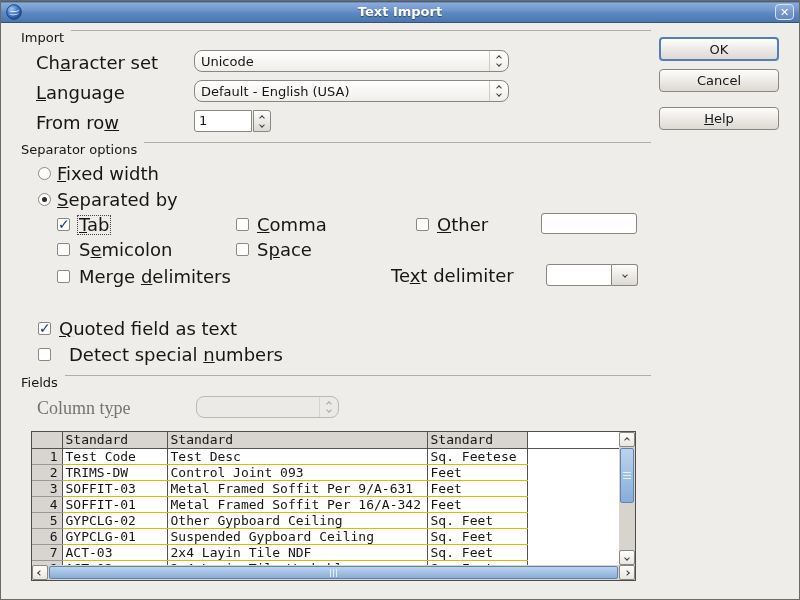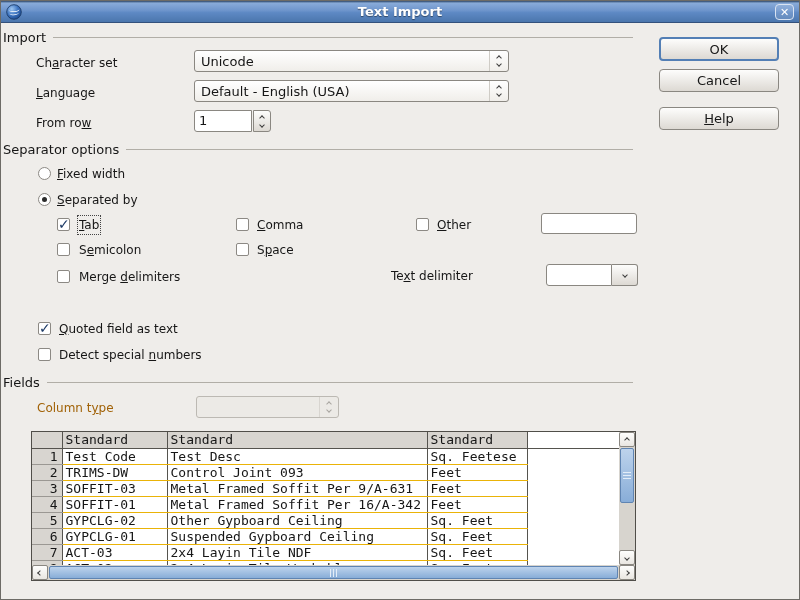--- a/index.html
+++ b/index.html
@@ -15,38 +15,38 @@
     border-bottom:1px solid #33517c; display:flex; align-items:center; }
   .titlebar .title { position:absolute; left:0; right:0; text-align:center; color:#fff;
     font-weight:bold; font-size:13px; text-shadow:0 1px 1px rgba(0,0,0,.45); }
   .app-icon { position:absolute; left:5px; top:3px; width:16px; height:16px; }
   .close-btn { position:absolute; right:5px; top:3px; width:19px; height:16px;
     border:1px solid #d9e3f2; border-radius:4px; background:rgba(255,255,255,.12);
     display:flex; align-items:center; justify-content:center; cursor:default; }
   .close-x { color:#fff; font-size:11px; font-weight:bold; line-height:1; }
 
   
-  .sect { position:absolute; left:2px; width:630px; display:flex; align-items:center;
+  .sect { position:absolute; left:20px; width:630px; display:flex; align-items:flex-start;
           font-size:13px; white-space:nowrap; }
   .sect .rule { flex:1; height:1px; background:#b1aea7; margin-left:7px; }
 
   
-  .lbl { position:absolute; font-size:12px; line-height:16px; white-space:nowrap; }
-  .lbl.disabled { color:#a16207; }
+  .lbl { position:absolute; font-size:18px; line-height:16px; white-space:nowrap; }
+  .lbl.disabled { color:#737373;font-family:Liberation Serif, serif; }
   .lbl.focus { outline:1px dotted #444; outline-offset:1px; }
 
   
   .btn { position:absolute; left:658px; width:120px; height:23px;
     background:linear-gradient(#fdfdfc,#ddd9d3); border:1px solid #8a8781; border-radius:4px;
     display:flex; align-items:center; justify-content:center; font-size:13px; }
   .btn.ok { border:2px solid #537fb5; height:24px; }
 
   
   .dd { position:absolute; display:flex; align-items:center; height:22px;
-    background:linear-gradient(#ffffff,#f0eeea); border:1px solid #8a8781; border-radius:3px;
+    background:linear-gradient(#ffffff,#f0eeea); border:1px solid #8a8781; border-radius:8px;
     padding:0 24px 0 6px; font-size:13px; white-space:nowrap; }
   .combo-glyph { position:absolute; right:0; top:0; bottom:0; width:19px;
     border-left:1px solid #cfccc6; display:flex; flex-direction:column;
     align-items:center; justify-content:center; gap:2px; }
   .dd.disabled { background:#eceae6; border-color:#bcb9b3; color:#a09d98; }
   .dd.disabled .combo-glyph { border-left-color:#d8d5d0; }
   .dd.disabled .chev { border-color:#a8a5a0; }
 
   .chev { display:inline-block; width:4px; height:4px;
     border-left:1.4px solid #3c3c3c; border-bottom:1.4px solid #3c3c3c; }
@@ -218,21 +218,21 @@
     <span class="c2btn">
       <span class="chev down"></span>
     </span>
   </div>
 
 
   <span class="cb on" style="left:37px; top:321px"></span>
   <span class="lbl" style="left:58px; top:320px"><u>Q</u>uoted field as text</span>
 
   <span class="cb" style="left:37px; top:347px"></span>
-  <span class="lbl" style="left:58px; top:346px">Detect special <u>n</u>umbers</span>
+  <span class="lbl" style="left:68px; top:346px">Detect special <u>n</u>umbers</span>
 
   <div class="sect" style="top:374px">
     <span>Fields</span>
     <span class="rule"></span>
   </div>
 
   <span class="lbl disabled" style="left:36px; top:399px">Column t<u>y</u>pe</span>
   <div class="dd disabled" style="left:195px; top:395px; width:143px">
     <span></span>
     <span class="combo-glyph">

